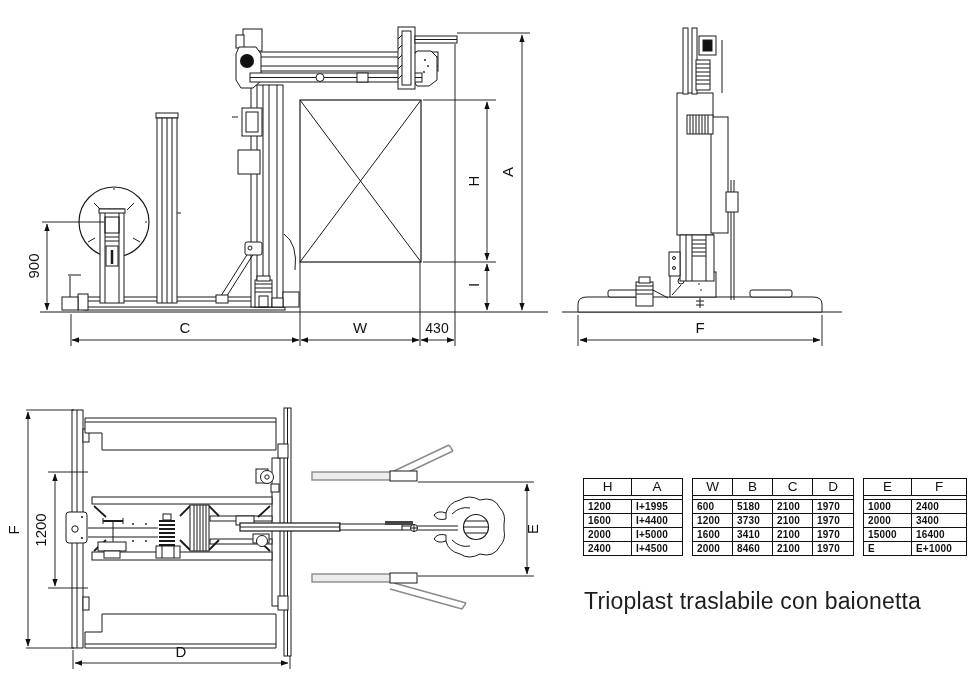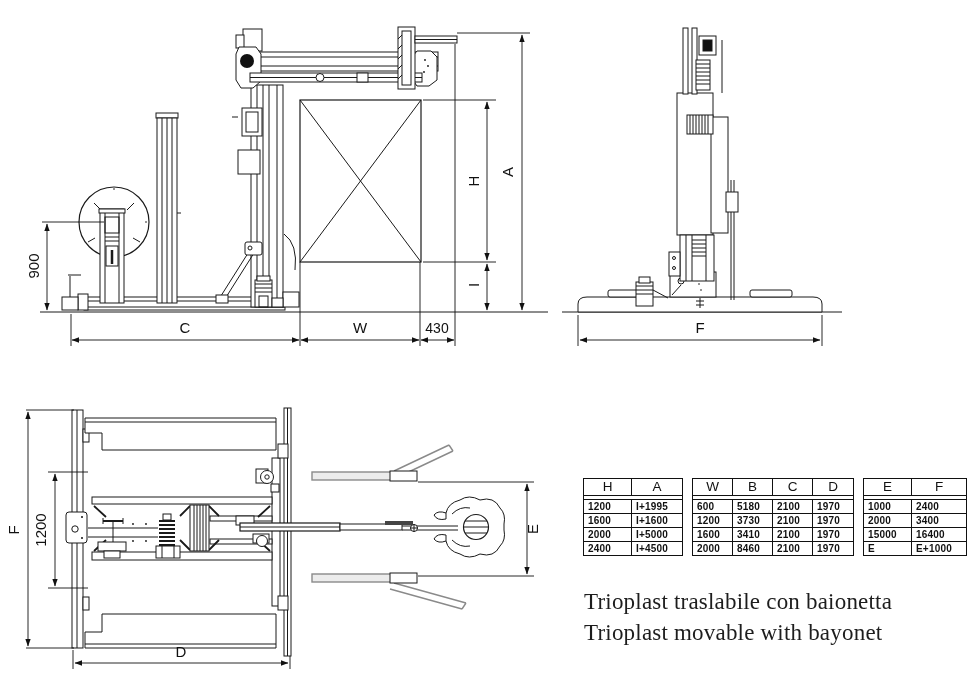--- a/index.html
+++ b/index.html
@@ -14,21 +14,21 @@
   .tg.cols2b{grid-template-columns:48px 54px;}
   .tg .th{font-size:13.5px;text-align:center;height:16px;line-height:16px;
           border-bottom:1px solid #111;border-right:1.2px solid #111;}
   .tg .sp{grid-column:1/-1;height:3px;border-bottom:1.5px solid #111;}
   .tg .td{font-size:10px;font-weight:bold;height:13px;line-height:13px;padding-left:4px;
           border-bottom:1px solid #111;border-right:1.2px solid #111;letter-spacing:.2px;}
   .tg .end{border-right:none;}
   .tg .last{border-bottom:none;}
   
   .caption{position:absolute;left:584px;top:586px;font-size:23px;line-height:31px;
-           color:#1d1d1d;font-weight:500;letter-spacing:.2px;font-family:Liberation Serif, serif;}
+           color:#1d1d1d;font-weight:500;letter-spacing:.2px;}
 </style>
 </head>
 <body>
 
 <div id="stage">
 
 <svg id="drawing" width="980" height="700" viewBox="0 0 980 700" stroke="#1a1a1a" stroke-width="1" fill="none" font-family="&quot;Liberation Sans&quot;, sans-serif">
   <defs>
     <marker id="arr" viewBox="0 0 10 10" refX="9" refY="5" markerWidth="9" markerHeight="9" orient="auto-start-reverse">
       <path d="M0,1.6 L9.5,5 L0,8.4 z" fill="#111" stroke="none"></path>
@@ -317,21 +317,21 @@
 
 <div class="dim-table">
 
   <div class="tg cols2">
     <div class="th">H</div>
     <div class="th end">A</div>
     <div class="sp"></div>
     <div class="td">1200</div>
     <div class="td end">I+1995</div>
     <div class="td">1600</div>
-    <div class="td end">I+1600</div>
+    <div class="td end">I+4400</div>
     <div class="td">2000</div>
     <div class="td end">I+5000</div>
     <div class="td last">2400</div>
     <div class="td end last">I+4500</div>
   </div>
 
   <div class="tg cols4">
     <div class="th">W</div>
     <div class="th">B</div>
     <div class="th">C</div>
@@ -366,16 +366,15 @@
     <div class="td">15000</div>
     <div class="td end">16400</div>
     <div class="td last">E</div>
     <div class="td end last">E+1000</div>
   </div>
 
 </div>
 
 <div class="caption">
   <div>Trioplast traslabile con baionetta</div>
-  <div>Trioplast movable with bayonet</div>
 </div>
 
 </div>
 
 </body></html>

